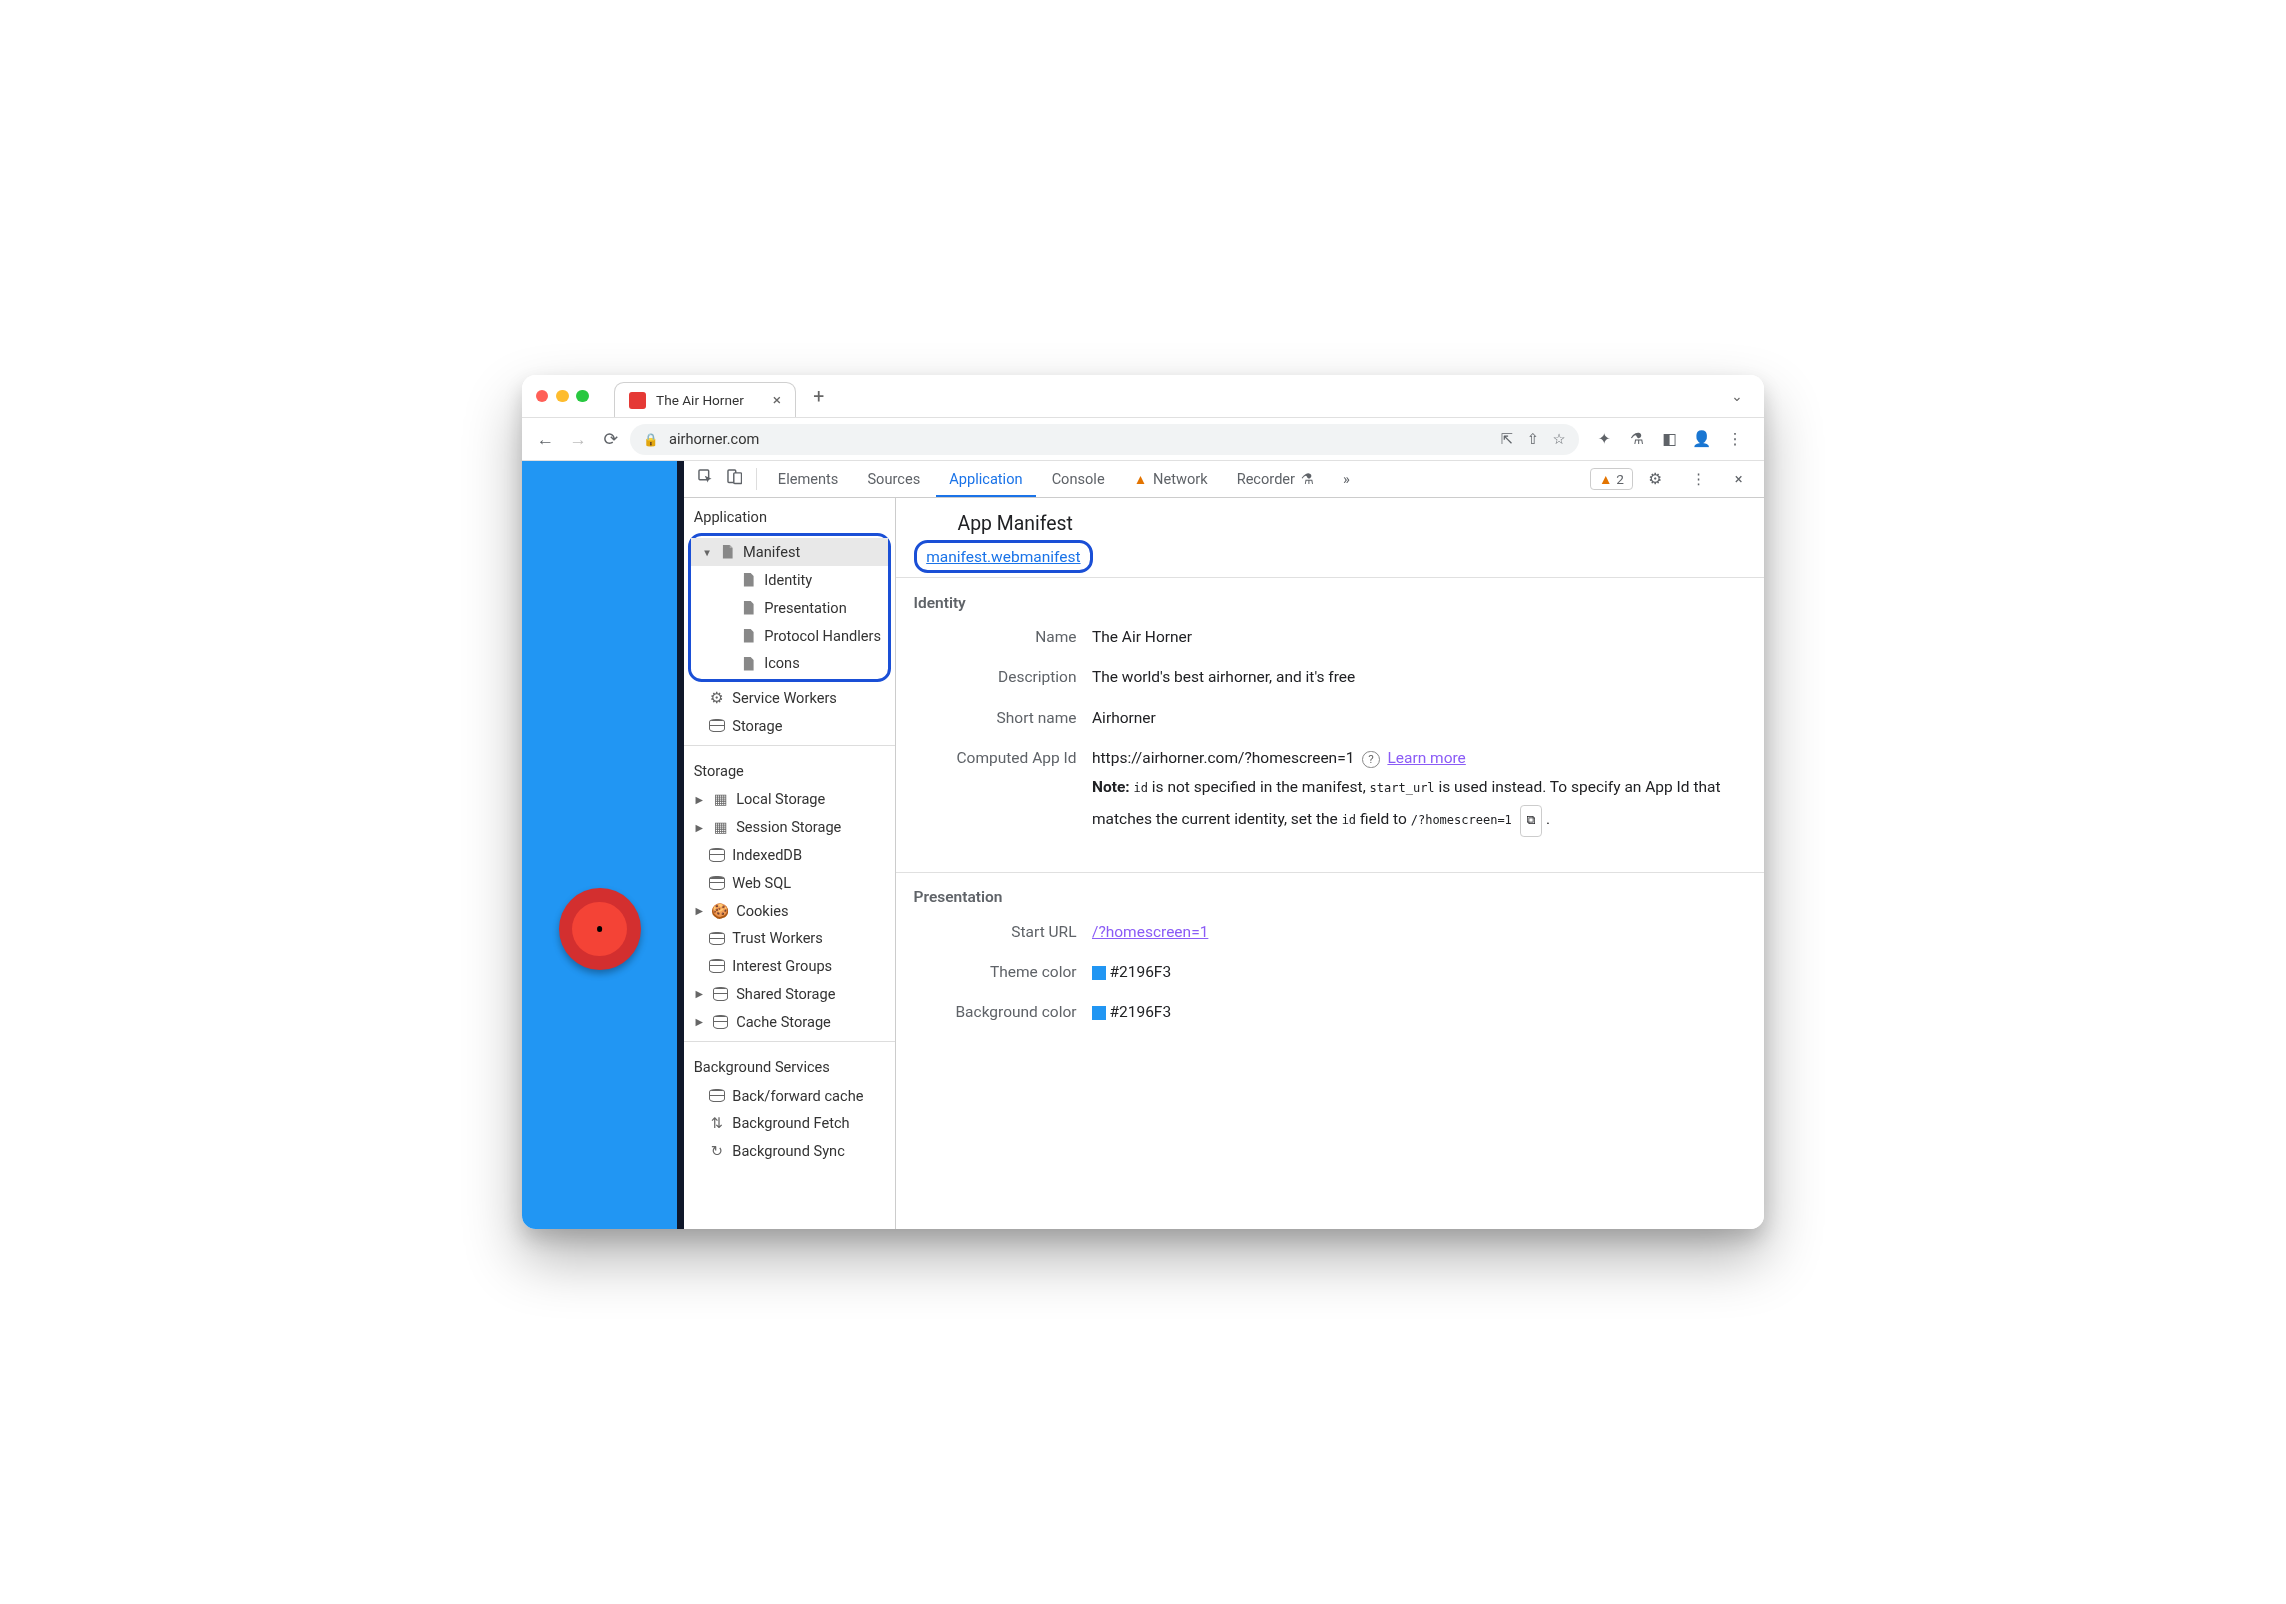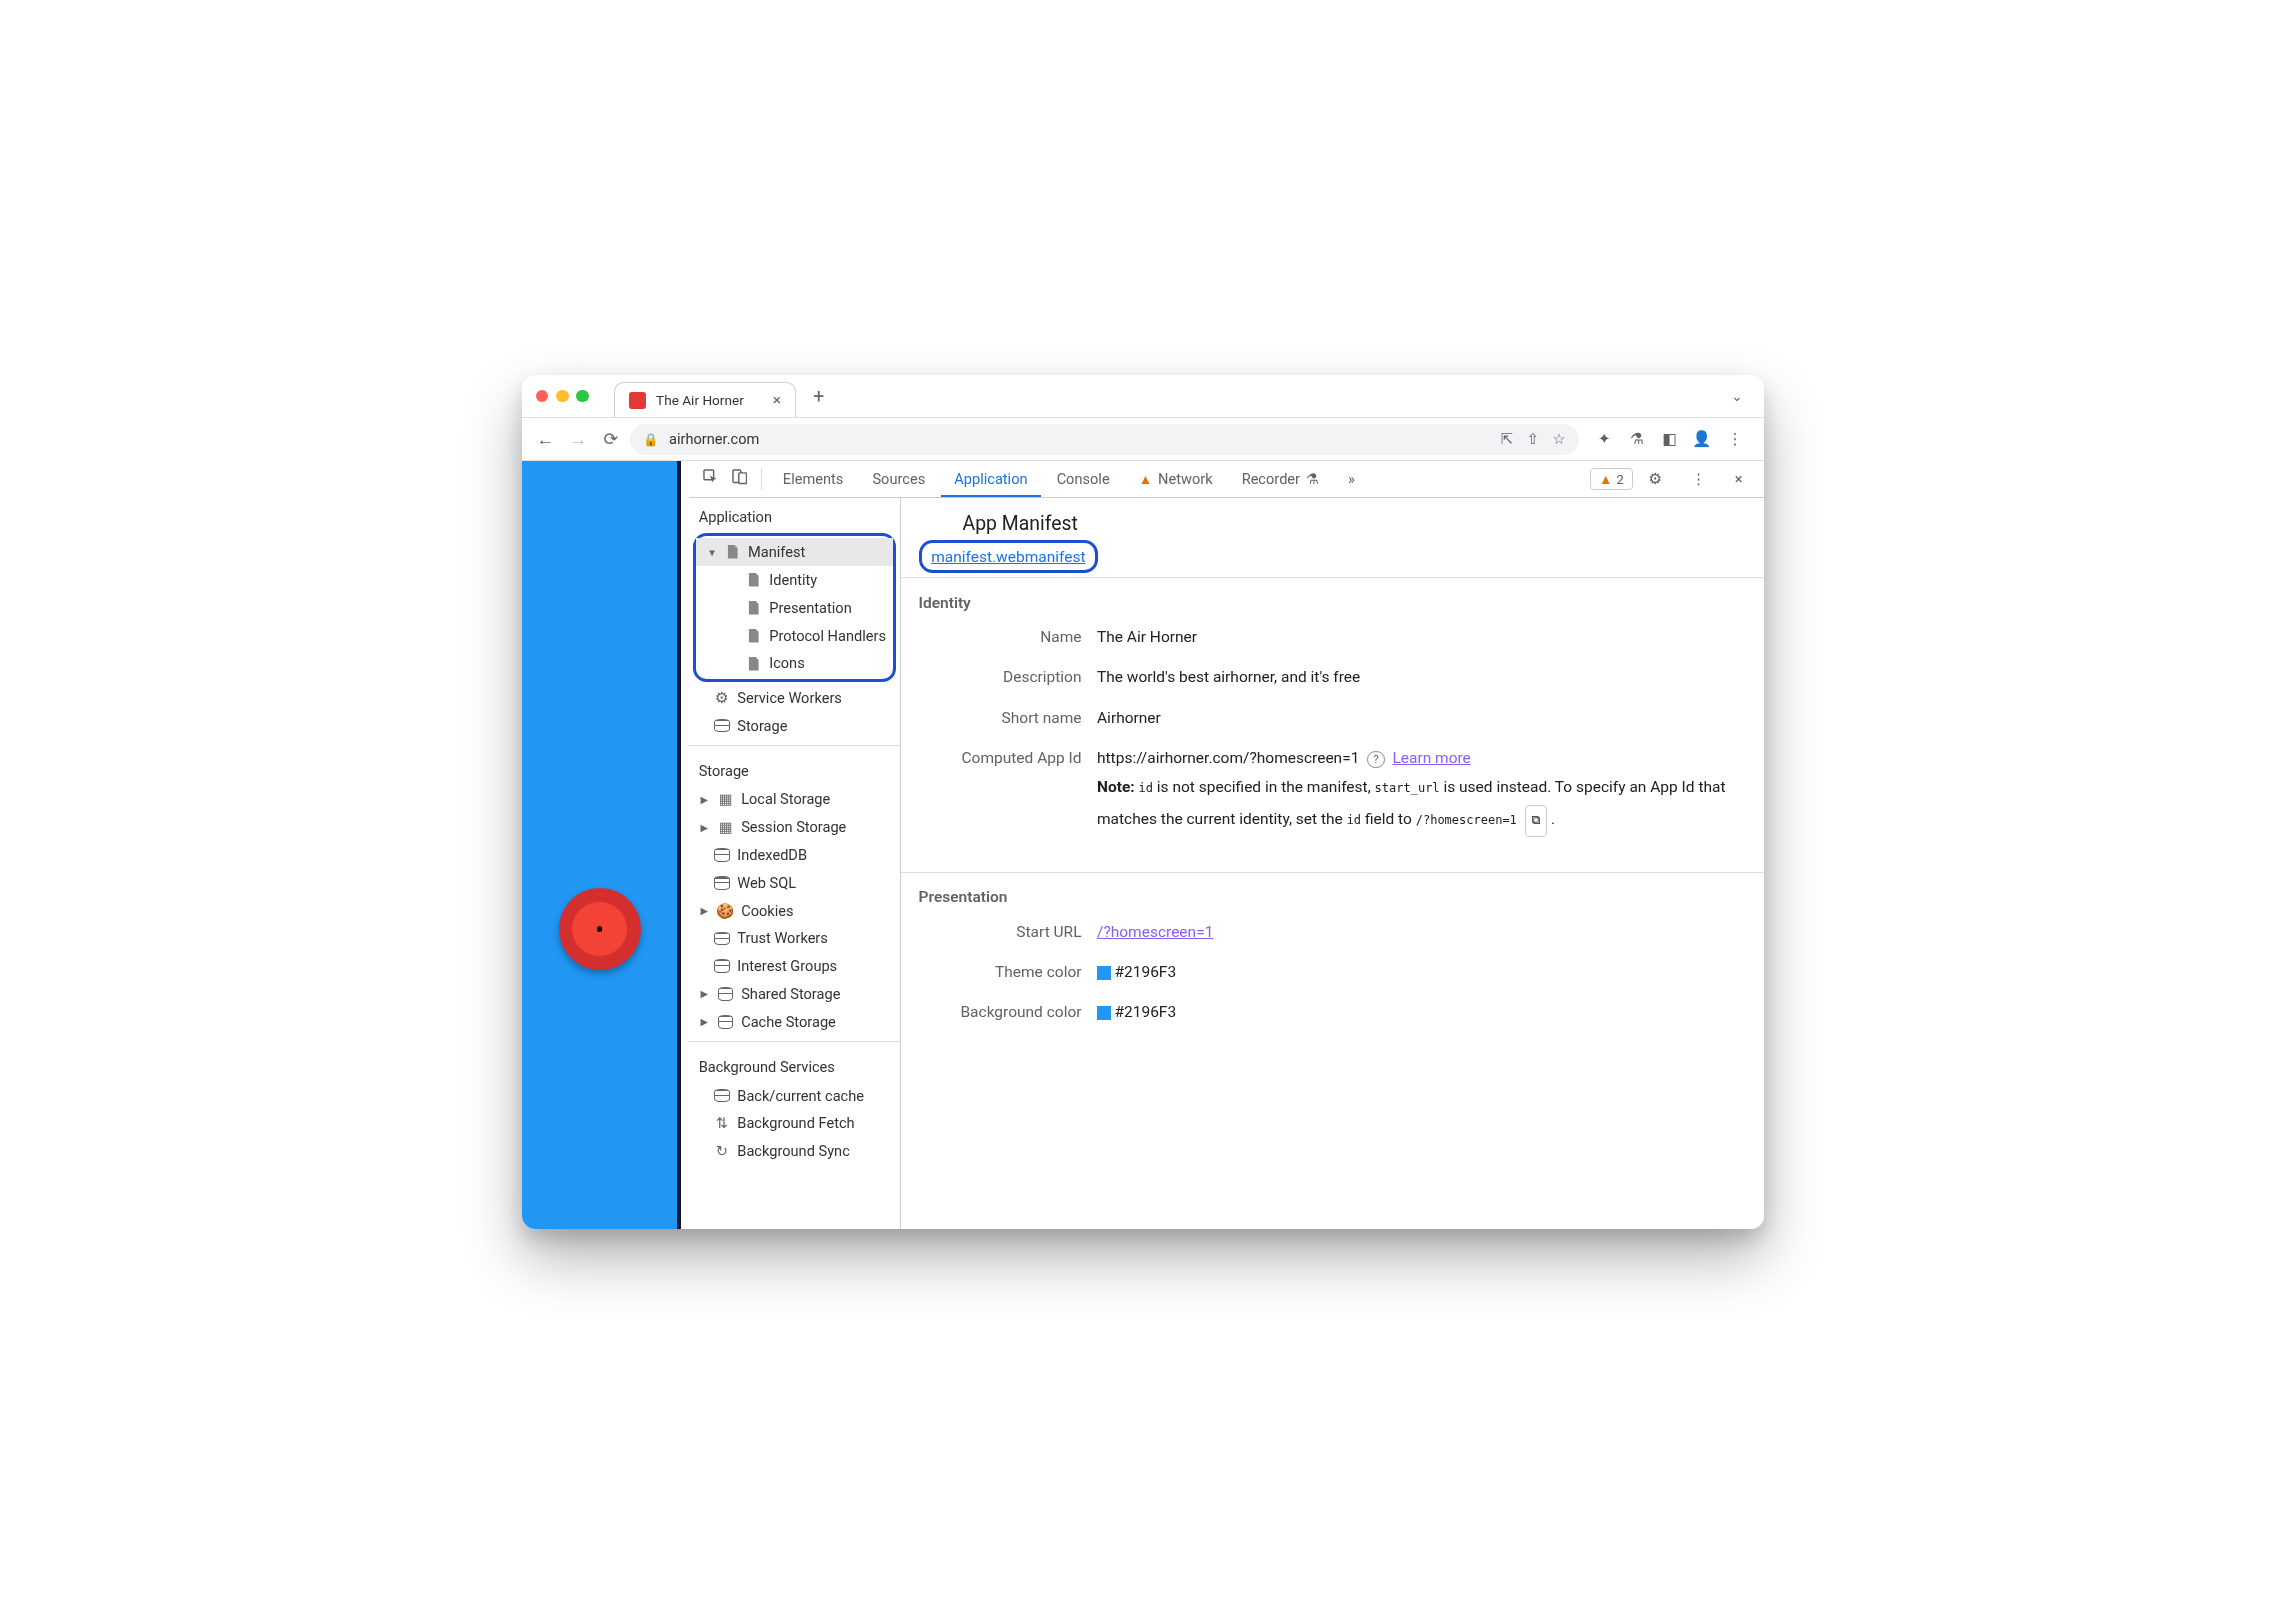--- a/index.html
+++ b/index.html
@@ -23,21 +23,21 @@
 .omnibox { flex: 1; height: 31px; background: #f1f3f4; border-radius: 15.5px; display: flex; align-items: center; padding: 0 13.6px; gap: 9.7px; color: #333; font-size: 14.6px; }
 .lock { color: #5f6368; font-size: 12.6px; }
 .omnibox .right-icons { margin-left: auto; display: flex; gap: 13.6px; color: #5f6368; }
 .toolbar-icons { display: flex; gap: 9.7px; color: #5f6368; padding: 0 7.8px; }
 .toolbar-icons span { width: 23px; height: 23px; display: flex; align-items: center; justify-content: center; cursor: pointer; font-size: 15.5px; }
 .content { flex: 1; display: flex; overflow: hidden; }
 .page-left { width: 155px; background: #2196F3; position: relative; }
 .horn { position: absolute; top: 427px; left: 50%; transform: translateX(-50%); width: 82px; height: 82px; border-radius: 50%; background: #d32f2f; box-shadow: 0 3.9px 7.8px rgba(0,0,0,0.3); }
 .horn::before { content: ''; position: absolute; inset: 13.6px; border-radius: 50%; background: #f44336; }
 .horn::after { content: ''; position: absolute; top: 50%; left: 50%; width: 5.8px; height: 5.8px; background: #000; border-radius: 50%; transform: translate(-50%,-50%); }
-.devtools { flex: 1; display: flex; flex-direction: column; border-left: 4px solid #0f172a; background: #fff; padding-left: 8px; }
+.devtools { flex: 1; display: flex; flex-direction: column; border-left: 7px solid #0f172a; background: #fff; }
 .dt-tabs { height: 37px; display: flex; align-items: center; border-bottom: 1px solid #ccc; padding: 0 7.8px; gap: 1.9px; font-size: 14.6px; color: #5f6368; }
 .dt-tabs .dock-btn { padding: 3.9px 5.8px; cursor: pointer; }
 .dt-tabs .sep { width: 1px; height: 21.3px; background: #ddd; margin: 0 5.8px; }
 .dt-tab { padding: 7.8px 13.6px; cursor: pointer; white-space: nowrap; display: flex; align-items: center; gap: 5.8px; }
 .dt-tab.active { color: #1a73e8; border-bottom: 2.9px solid #1a73e8; margin-bottom: -1px; }
 .warn-icon { color: #e37400; font-size: 13.6px; }
 .dt-tabs .flex { flex: 1; }
 .badge { border: 1px solid #ccc; border-radius: 3.9px; padding: 1.9px 7.8px; display: flex; align-items: center; gap: 3.9px; font-size: 13.6px; }
 .dt-body { flex: 1; display: flex; overflow: hidden; }
 .sidebar { width: 212px; border-right: 1px solid #ccc; overflow-y: auto; font-size: 14.6px; color: #333; padding-bottom: 9.7px; }
@@ -251,21 +251,21 @@
           <div class="sb-item">
               <span class="tri">▶</span>
               <span class="sb-icon db-icon"></span>
               <span>Cache Storage</span>
             </div>
 
           <div class="sb-divider"></div>
           <div class="sb-header">Background Services</div>
           <div class="sb-item">
               <span class="sb-icon db-icon"></span>
-              <span>Back/current cache</span>
+              <span>Back/forward cache</span>
             </div>
           <div class="sb-item">
               <span class="sb-icon">⇅</span>
               <span>Background Fetch</span>
             </div>
           <div class="sb-item">
               <span class="sb-icon">↻</span>
               <span>Background Sync</span>
             </div>
         </div>

